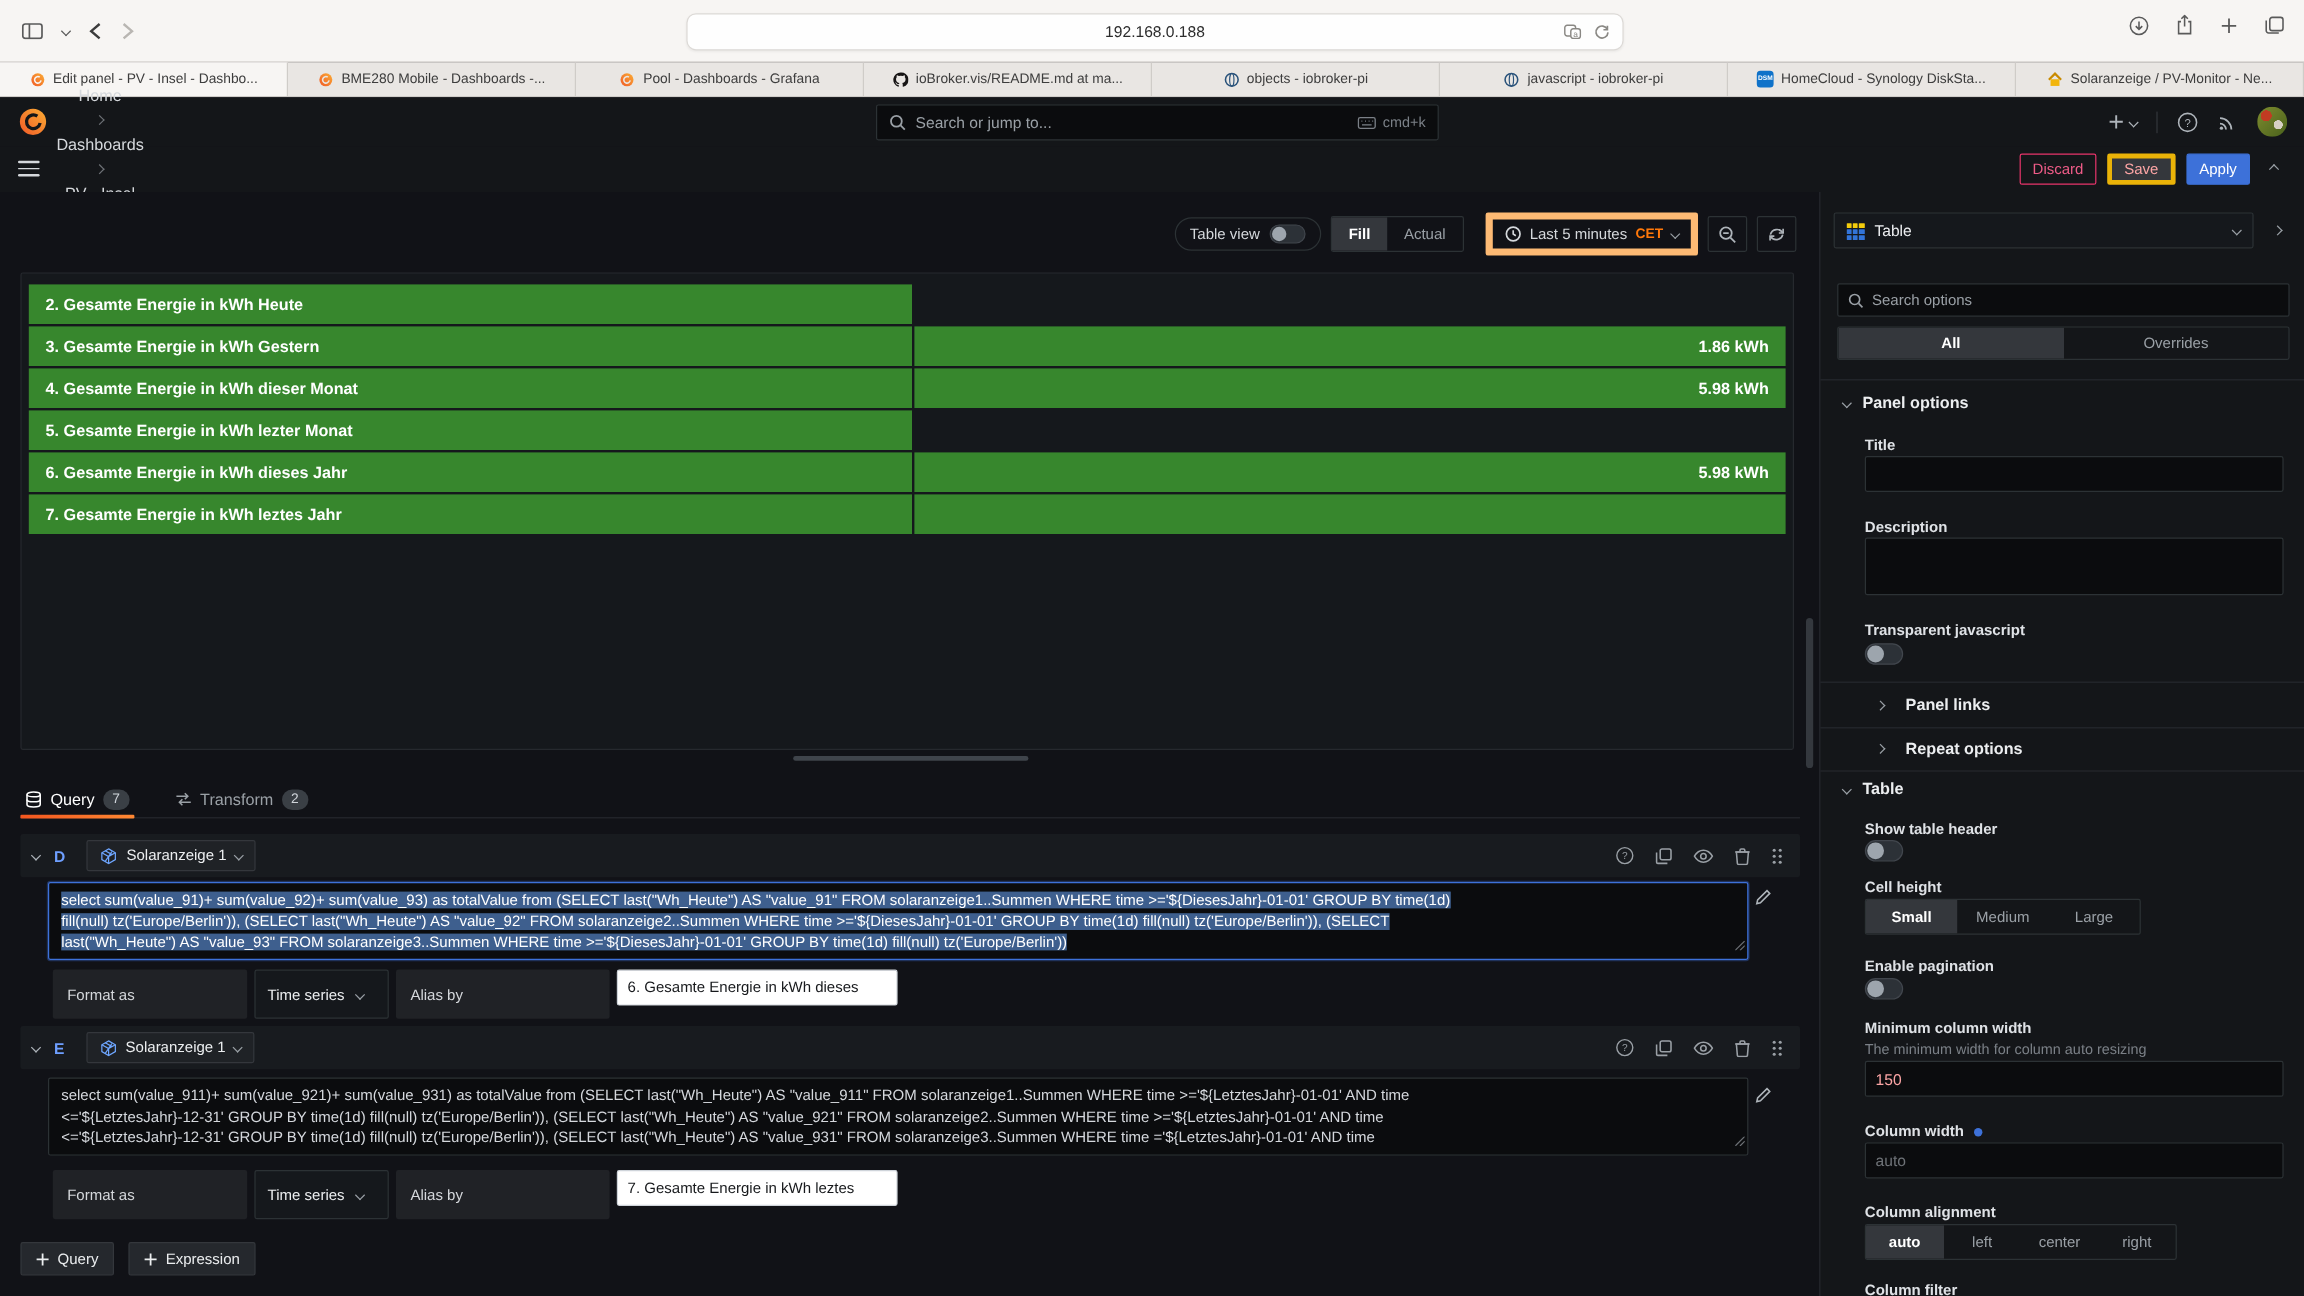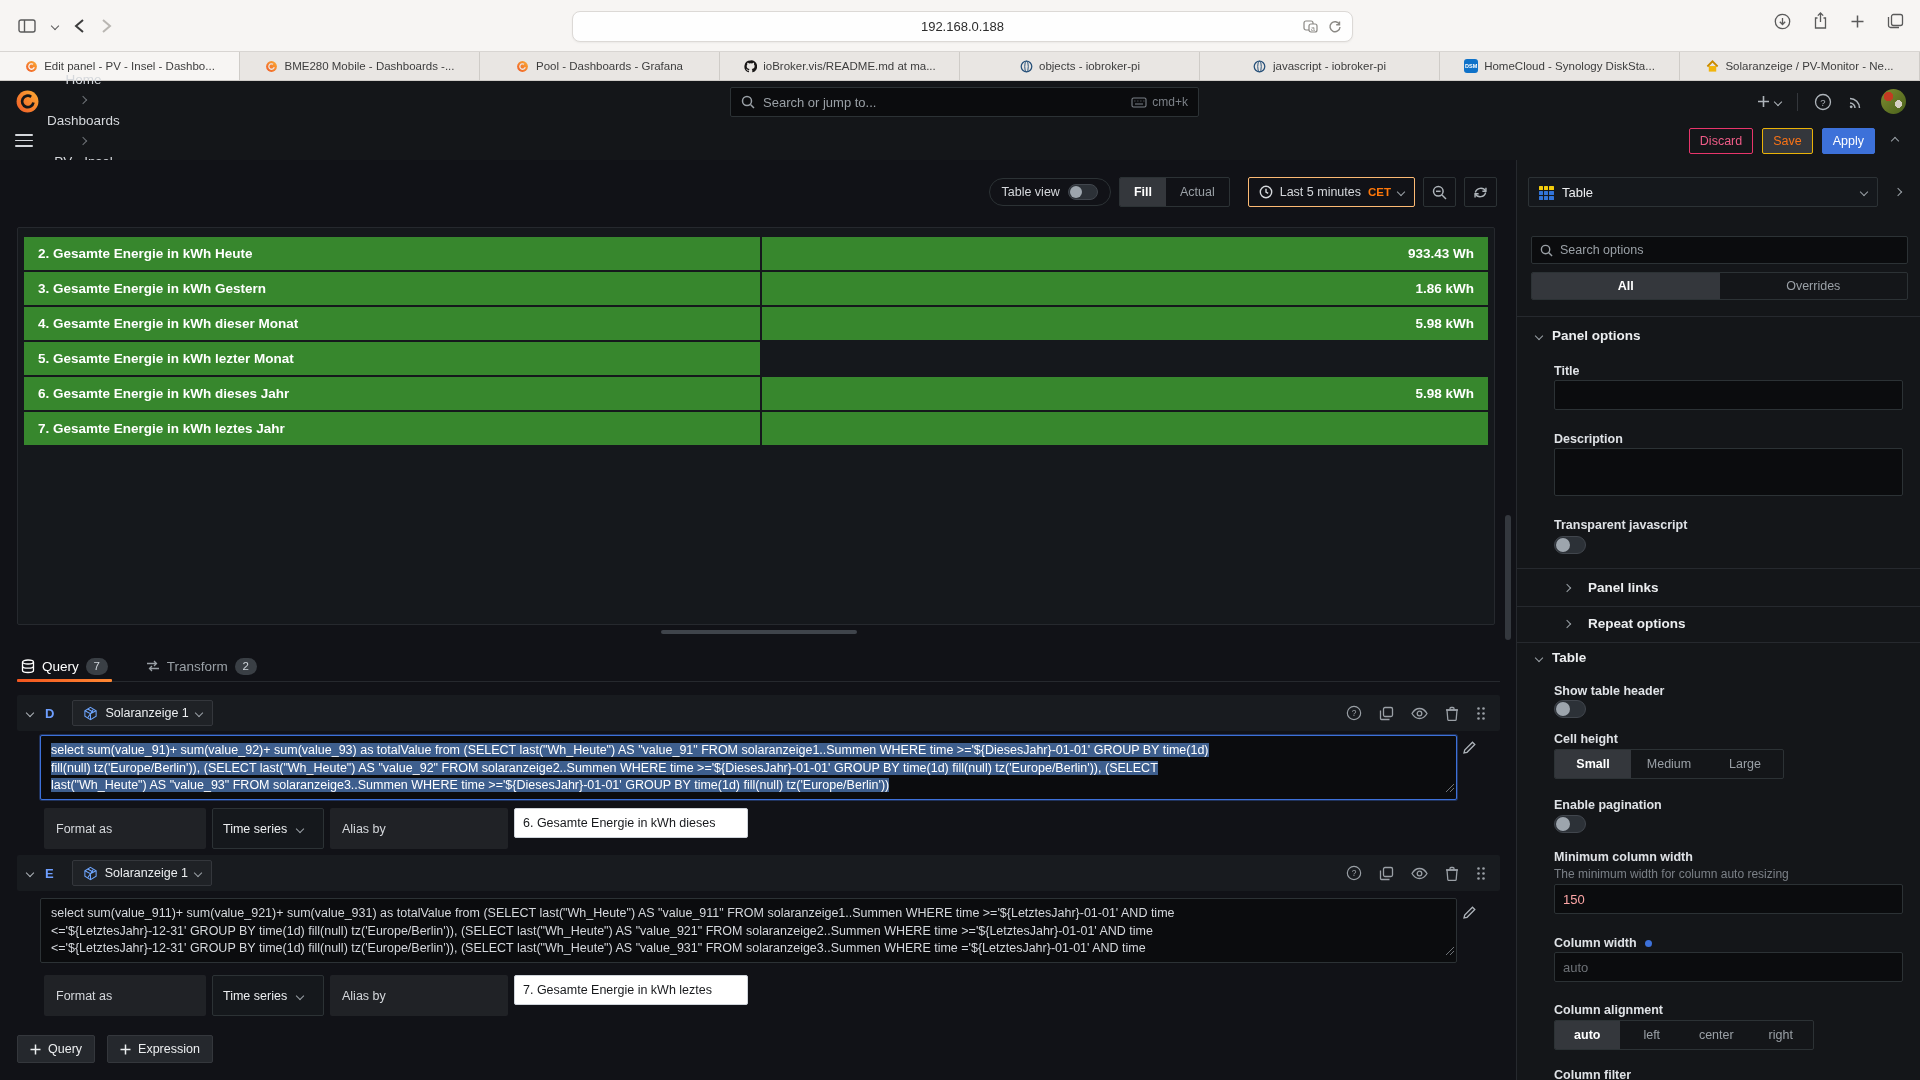--- a/index.html
+++ b/index.html
@@ -40,37 +40,37 @@
 
   .gf-sub { position:relative; width:1920px; height:38px; background:#141619; display:flex; align-items:center; }
   .crumbs { display:flex; align-items:center; gap:10px; margin-left:47px; font-size:13.5px; color:#d5d8dc;flex-direction:column; }
   .crumbs .sep { width:6px; height:6px; border-right:1.4px solid #6e7277; border-bottom:1.4px solid #6e7277; transform:rotate(-45deg); }
   .crumbs .last { color:#9aa0a6; }
   .burger { position:absolute; left:15px; top:12px; width:18px; height:13px; display:flex; flex-direction:column; justify-content:space-between; }
   .burger i { height:1.8px; background:#d5d8dc; border-radius:1px; }
   .sub-actions { position:absolute; right:14px; top:6px; display:flex; align-items:center; gap:9px; }
   .btn { height:26px; padding:0 10px; border-radius:2px; font-size:12.5px; display:inline-flex; align-items:center; font-weight:500; }
   .btn-discard { border:1px solid #e8356b; color:#ef5c88; background:transparent; }
-  .btn-save { background:#34373c; border:1px solid #eab308; color:#f97316; }
+  .btn-save { background:#34373c; border:4px solid #eab308; color:#fca5a5; }
   .btn-apply { background:#3d71d9; border:1px solid #3d71d9; color:#fff; }
   .chv { display:inline-block; width:6px; height:6px; border-right:1.5px solid currentColor; border-bottom:1.5px solid currentColor; }
   .chv.down { transform:rotate(45deg); } .chv.right { transform:rotate(-45deg); } .chv.up { transform:rotate(-135deg); }
 
   
   .content { display:flex; width:1920px; height:920px; }
   .main { position:relative; width:1516px; height:920px; background:#111217; }
   .sidebar { position:relative; width:404px; height:920px; background:#141619; border-left:1px solid #26292e; color:#d5d8dc; }
 
   
   .ptoolbar { position:absolute; top:17px; right:19px; display:flex; align-items:center; gap:8px; color:#d5d8dc; font-size:12.5px; }
   .pill { height:28px; border:1px solid #2c3235; border-radius:14px; display:flex; align-items:center; gap:8px; padding:0 12px; }
   .seg-group { height:30px; border:1px solid #2c3235; border-radius:2px; display:flex; align-items:stretch; overflow:hidden; }
   .seg { display:flex; align-items:center; padding:0 14px; color:#9aa0a6; }
   .seg.active { background:#34373c; color:#fff; font-weight:600; }
-  .timepick { height:30px; border:1px solid #fdba74; border-radius:2px; display:flex; align-items:center; gap:7px; padding:12px 10px; margin-left:10px; color:#d5d8dc; }
+  .timepick { height:30px; border:6px solid #fdba74; border-radius:2px; display:flex; align-items:center; gap:7px; padding:12px 10px; margin-left:10px; color:#d5d8dc; }
   .tz { color:#ff780a; font-weight:600; font-size:11.5px; }
   .sqbtn { width:33px; height:30px; border:1px solid #2c3235; border-radius:2px; color:#aeb4ba; display:flex; align-items:center; justify-content:center; }
 
   
   .tgl { width:30px; height:16px; border-radius:9px; background:#2c3137; border:1px solid #41464d; position:relative; flex:none; }
   .tgl i { position:absolute; left:1px; top:1px; width:12px; height:12px; border-radius:50%; background:#9da5ad; }
   .tgl.big { width:32px; height:18px; } .tgl.big i { width:14px; height:14px; }
 
   
   .panel { position:absolute; left:17px; top:67px; width:1478px; height:398px; background:#15181c; border:1px solid #26292e; border-radius:2px; }
@@ -413,21 +413,20 @@
             <path d="M2.5 9.5A6 6 0 0 0 13.5 8"></path>
             <polyline points="2.2,13.2 2.2,9.4 6,9.4"></polyline>
           </svg>
         </div>
     </div>
 
     <div class="panel">
       <div class="grows">
         <div class="grow">
             <div class="gcell l">2. Gesamte Energie in kWh Heute</div>
-            <div class="gcell r">933.43 Wh</div>
           </div>
         <div class="grow">
             <div class="gcell l">3. Gesamte Energie in kWh Gestern</div>
             <div class="gcell r">1.86 kWh</div>
           </div>
         <div class="grow">
             <div class="gcell l">4. Gesamte Energie in kWh dieser Monat</div>
             <div class="gcell r">5.98 kWh</div>
           </div>
         <div class="grow">

